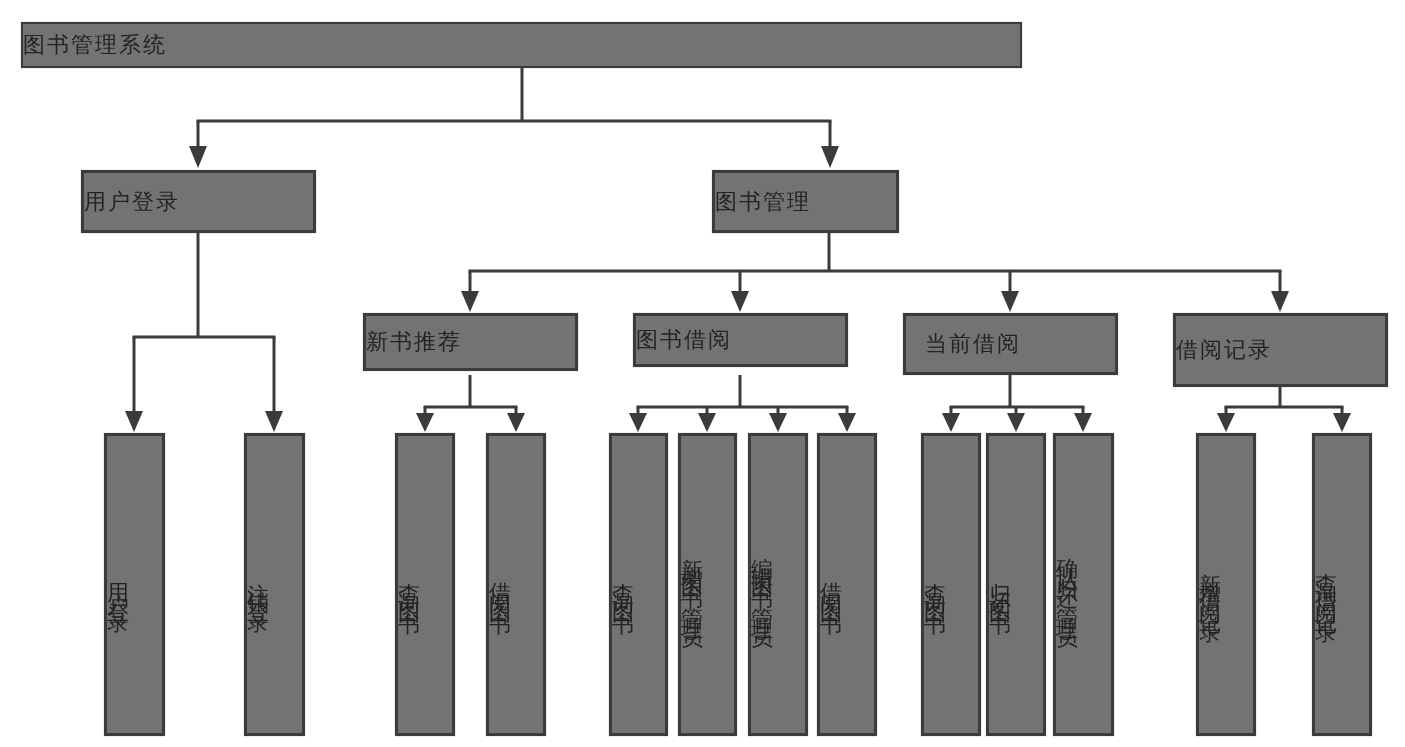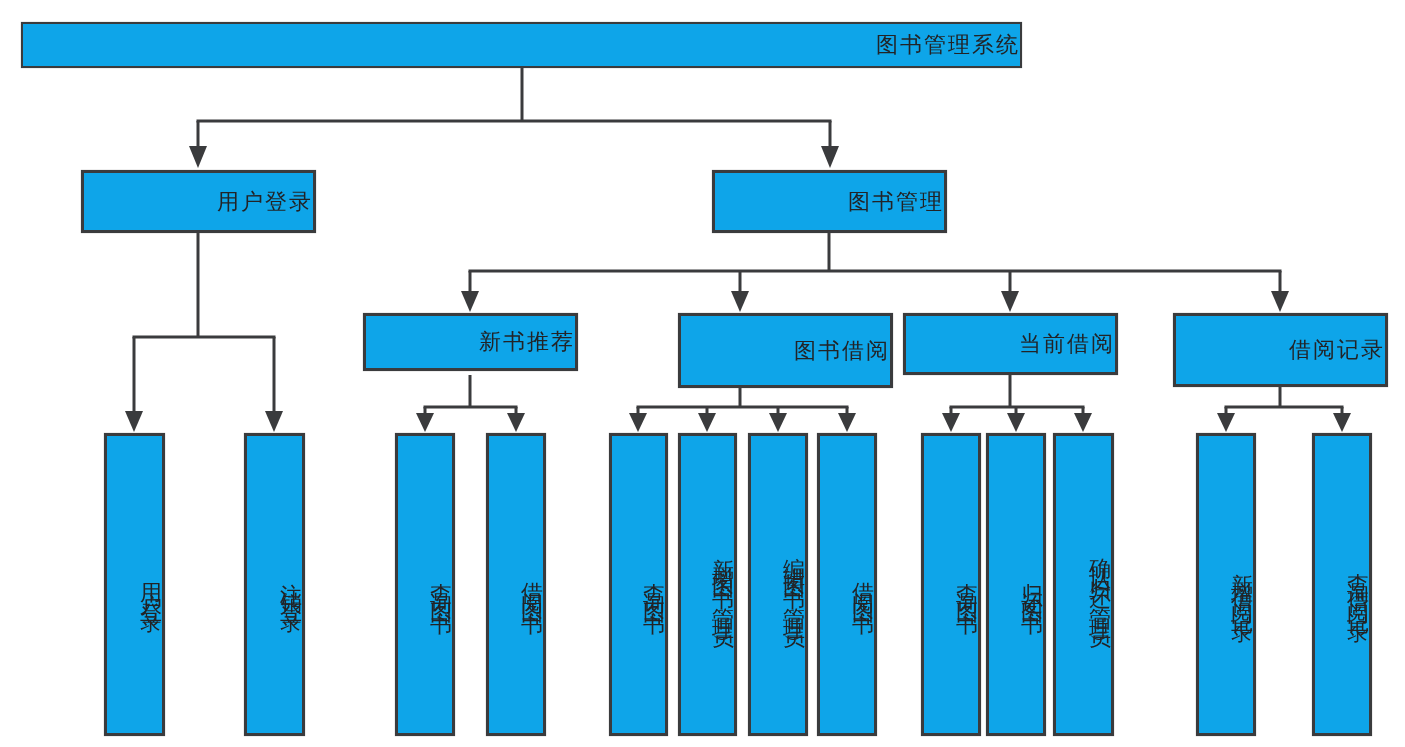--- a/index.html
+++ b/index.html
@@ -8,23 +8,23 @@
     width:1405px; height:747px;
     background:#ffffff;
     font-family:"Liberation Sans","DejaVu Sans",sans-serif;
     overflow:hidden;
     color:#222326;
   }
   svg.connectors { position:absolute; left:0; top:0; width:1405px; height:747px; }
   .box {
     position:absolute;
     box-sizing:border-box;
-    background:#0ea5e9;
+    background:#737373;
     border:3px solid #3a3b3d;
-    display:flex; align-items:center; justify-content:flex-end;
+    display:flex; align-items:center; justify-content:flex-start;
     box-shadow:0 0 1px rgba(90,90,90,.6);
   }
   .root-box { border-width:2px; }
   .h-label {
     font-size:22px;
     letter-spacing:2px;
     color:#222326;
     white-space:nowrap;
   }
   .leaf span {
@@ -124,28 +124,28 @@
     </g>
   </svg>
 
   <div class="box root-box" style="left:21px; top:22px; width:1001px; height:46px;">
     <span class="h-label">图书管理系统</span>
   </div>
 
   <div class="box" style="left:81px; top:170px; width:235px; height:63px;">
     <span class="h-label">用户登录</span>
   </div>
-  <div class="box" style="left:712px; top:170px; width:235px; height:63px;">
+  <div class="box" style="left:712px; top:170px; width:187px; height:63px;">
     <span class="h-label">图书管理</span>
   </div>
 
   <div class="box" style="left:363px; top:313px; width:215px; height:58px;">
     <span class="h-label">新书推荐</span>
   </div>
-  <div class="box" style="left:633px; top:313px; width:215px; height:75px;margin-left:45px;">
+  <div class="box" style="left:633px; top:313px; width:215px; height:54px;">
     <span class="h-label">图书借阅</span>
   </div>
   <div class="box" style="left:903px; top:313px; width:215px; height:62px;padding-left:19px;">
     <span class="h-label">当前借阅</span>
   </div>
   <div class="box" style="left:1173px; top:313px; width:215px; height:74px;">
     <span class="h-label">借阅记录</span>
   </div>
 
   <div class="box leaf" style="left:104px; top:433px; width:61px; height:303px;">

